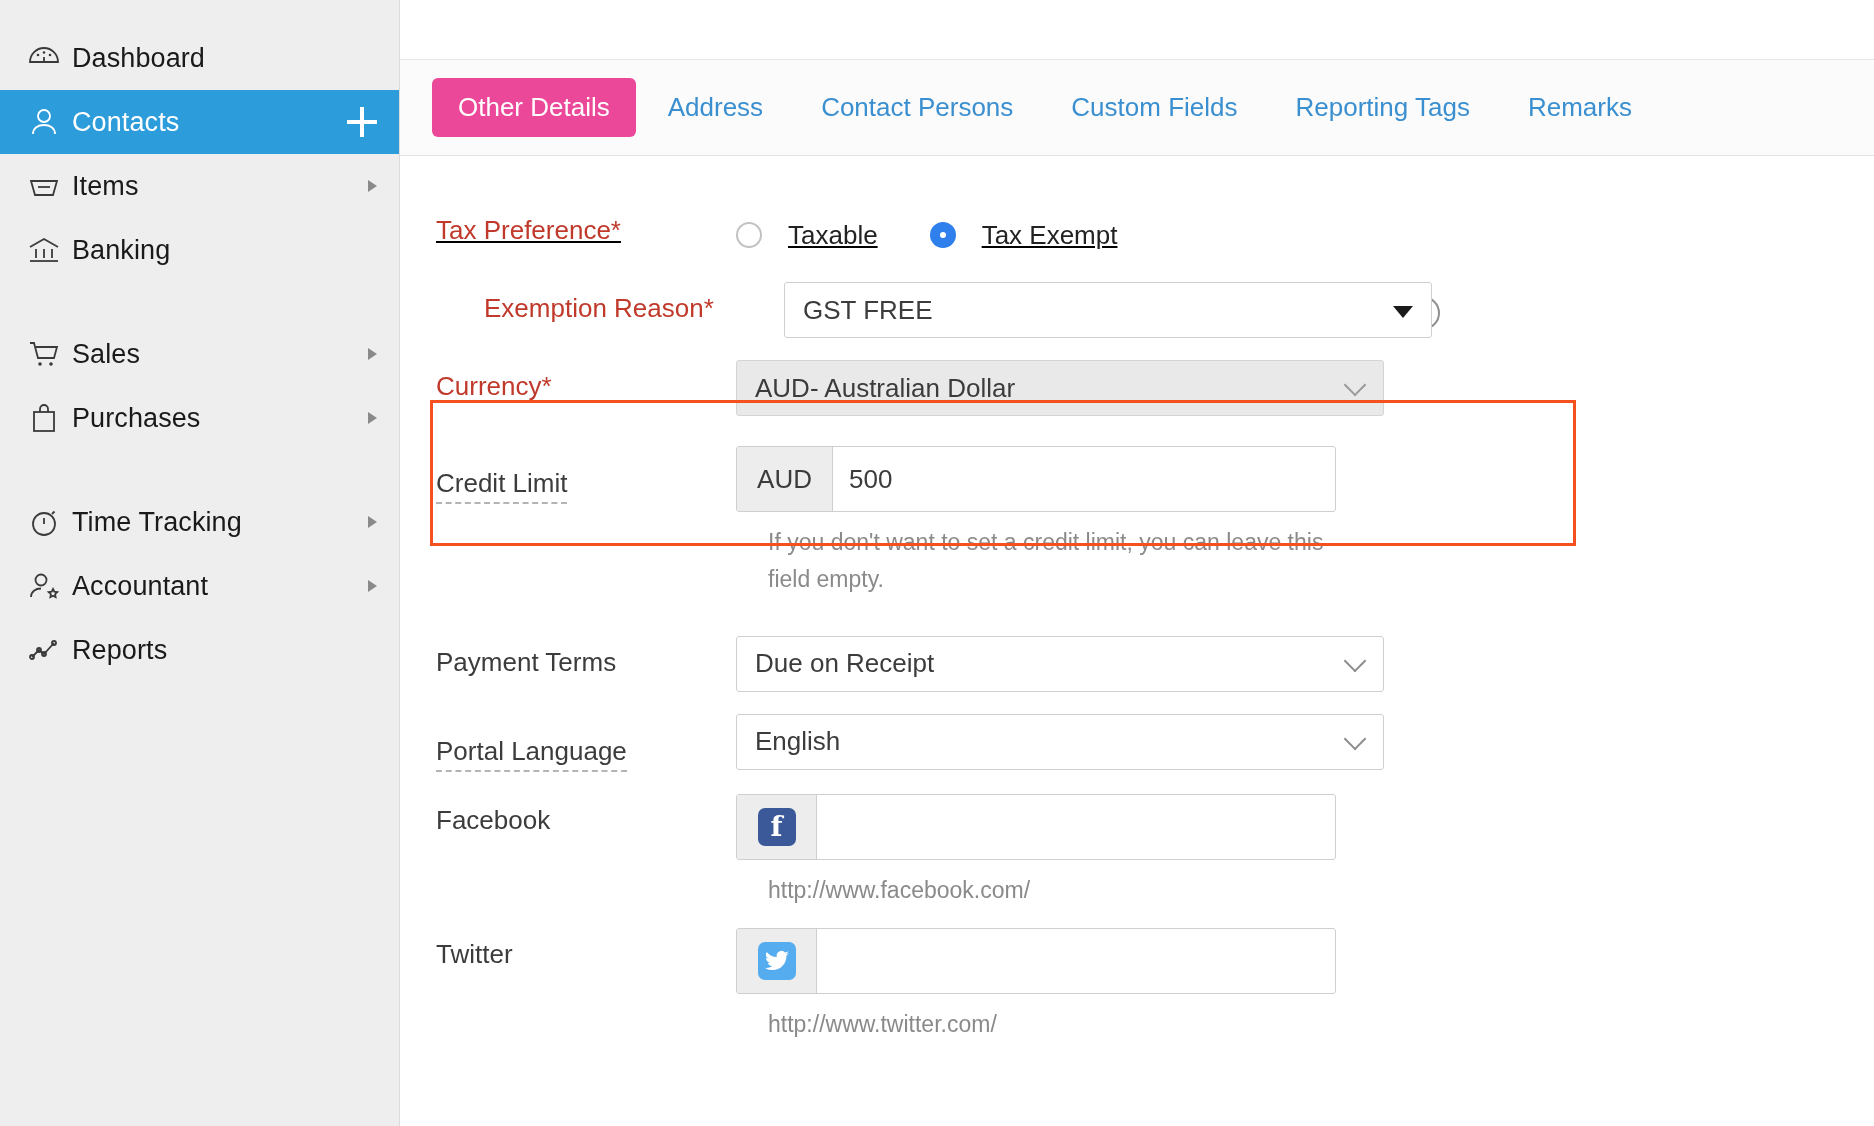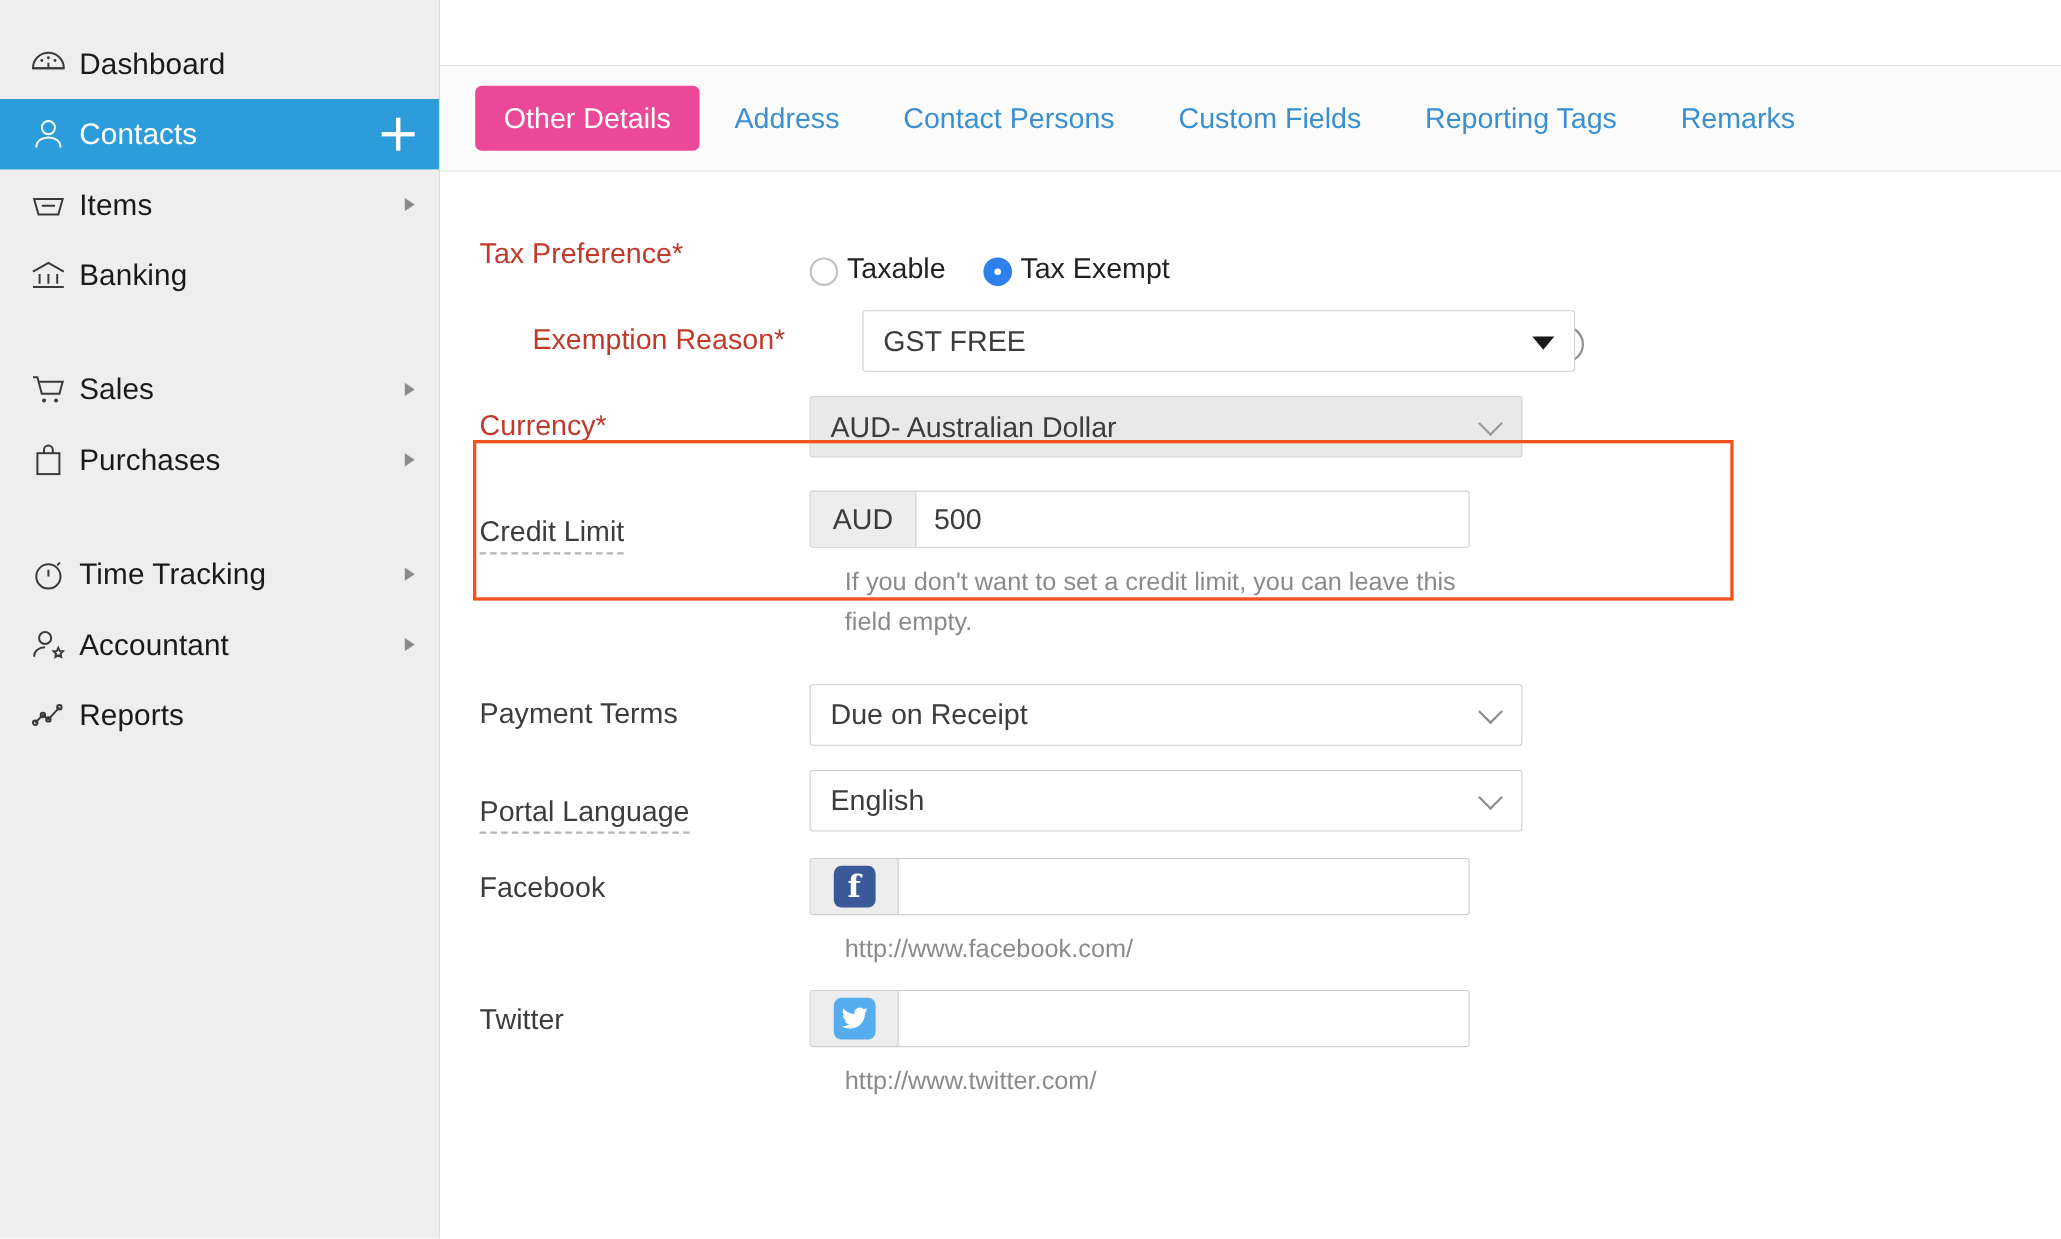--- a/index.html
+++ b/index.html
@@ -197,22 +197,22 @@
     margin-top: -11px;
     border-right: 2.5px solid #9a9a9a;
     border-bottom: 2.5px solid #9a9a9a;
     transform: rotate(45deg);
   }
   .chev.dark { border-color: #8d8d8d; }
 
   
   .radio-row {
     display: flex;
-    align-items: flex-end;
-    gap: 8px;
+    align-items: center;
+    gap: 26px;
     padding-top: 6px;
     height: 56px;
   }
   .radio {
     width: 26px; height: 26px;
     border-radius: 50%;
     border: 2px solid #c2c2c2;
     background: #fff;
     flex: 0 0 26px;
     cursor: pointer;
@@ -250,21 +250,21 @@
     margin-top: 14px;
     flex: 0 0 34px;
     cursor: pointer;
     font-family: "Liberation Serif", serif;
   }
 
   
   .igroup {
     display: flex;
     width: 600px;
-    height: 52px;
+    height: 66px;
     border: 1px solid #cfcfcf;
     border-radius: 3px;
     overflow: hidden;
     background: #fff;
   }
   .iaddon {
     background: #ededed;
     border-right: 1px solid #cfcfcf;
     min-width: 96px;
     display: flex;
@@ -451,21 +451,21 @@
       <div class="tab">Contact Persons</div>
       <div class="tab">Custom Fields</div>
       <div class="tab">Reporting Tags</div>
       <div class="tab">Remarks</div>
     </div>
 
     <div class="form">
 
       <div class="highlight" style="top:244px;height:146px;"></div>
 
-      <div class="row" style="margin-top:14px;">
+      <div class="row" style="margin-top:14px;text-decoration:underline;">
         <div class="label req">Tax Preference*</div>
         <div class="control">
           <div class="radio-row">
             <span class="radio"></span>
             <span class="radio-label">Taxable</span>
             <span class="radio on"></span>
             <span class="radio-label">Tax Exempt</span>
           </div>
         </div>
       </div>

